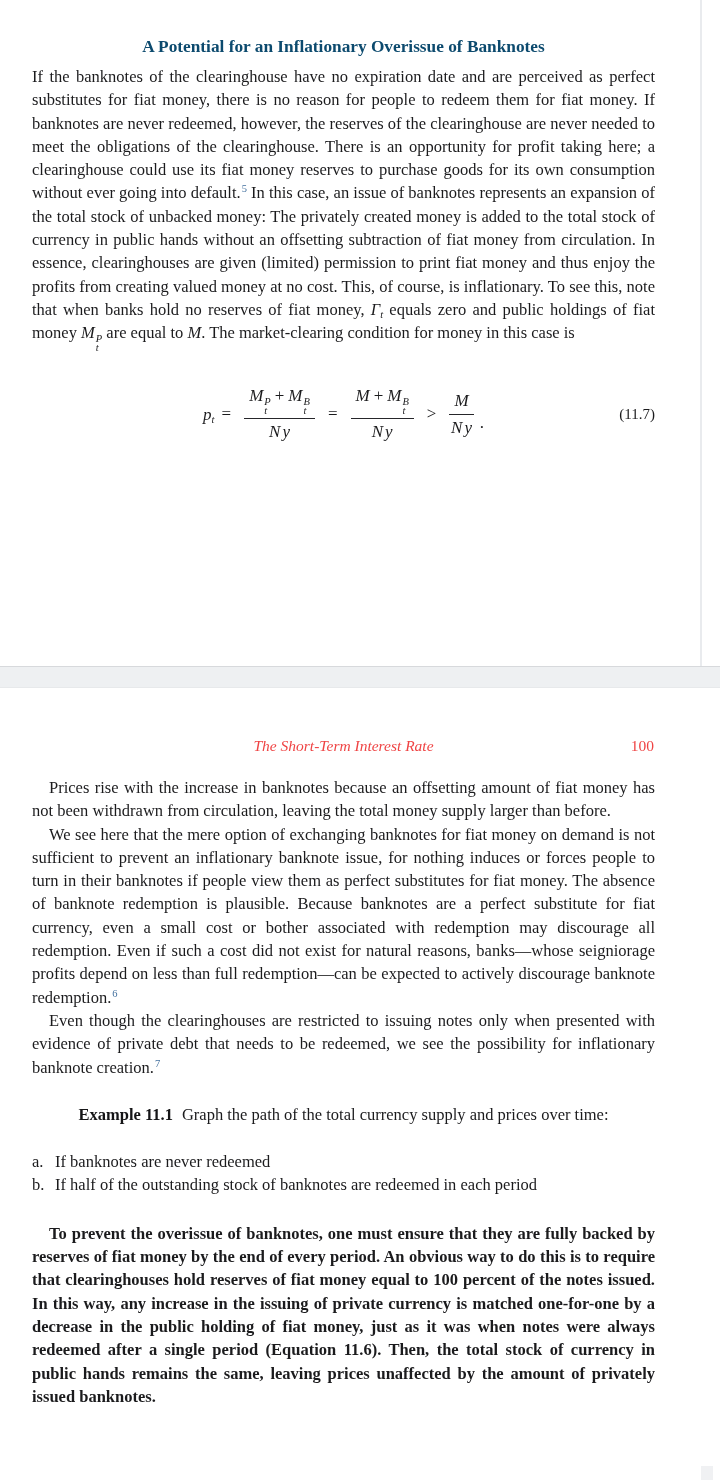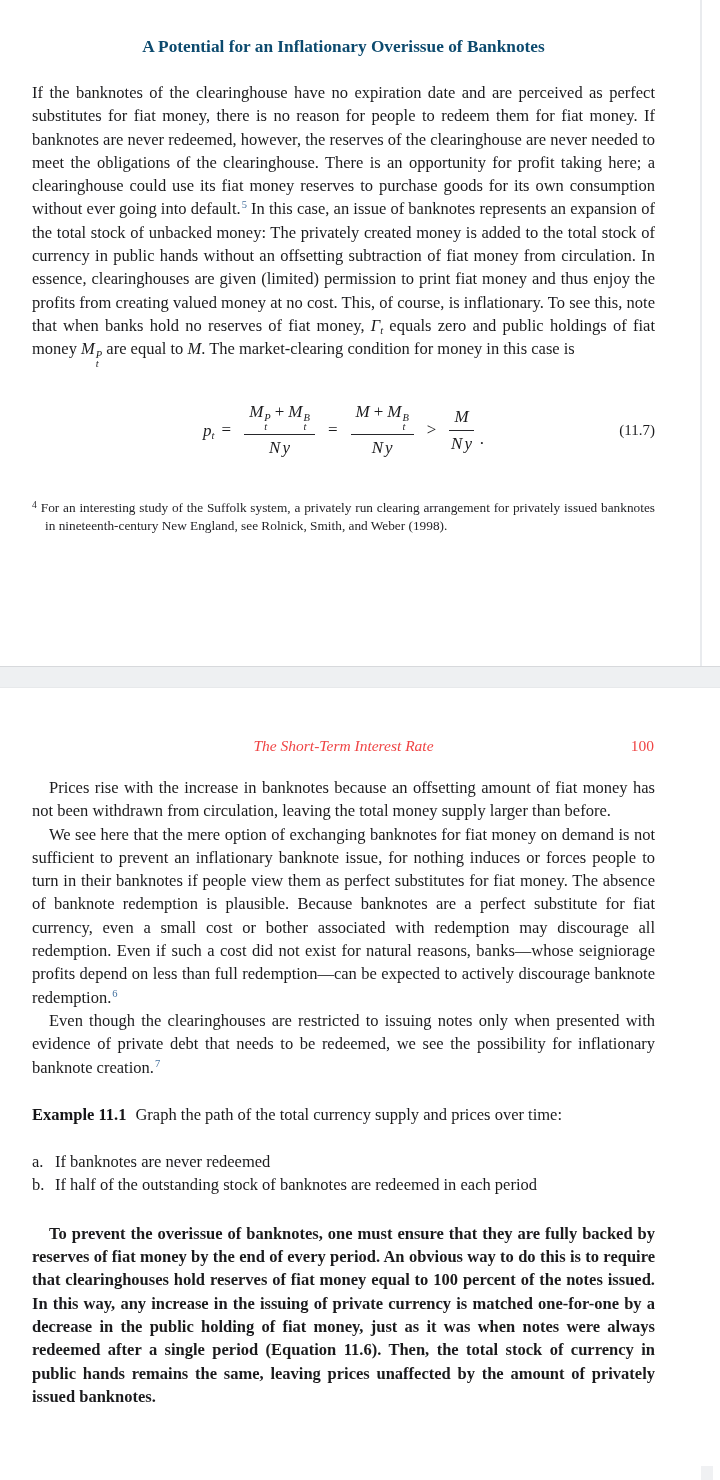--- a/index.html
+++ b/index.html
@@ -7,21 +7,21 @@
     position:relative;width:720px;height:1480px;background:#ffffff;overflow:hidden;
     font-family:"Liberation Serif",serif;color:#1b1b1d;
   }
   .col{position:absolute;left:32px;width:623px;}
   .page1{top:0;}
   .page2{top:737px;}
 
   .chapter-title{margin:36px 0 0 0;font-size:17.3px;line-height:21px;font-weight:700;text-align:center;color:#0c4a6e;}
 
   .p{font-size:16.5px;line-height:23.3px;text-align:justify;margin:0;}
-  .p.first{margin-top:24px;}
+  .p.first{margin-top:8px;}
   .p.indent{text-indent:17px;}
   i{font-style:italic;}
 
   sup.bodyref{
     font-size:10.5px;line-height:0;vertical-align:6px;margin-left:1px;
     color:#44719f;cursor:pointer;
   }
 
   
   .mstack{white-space:nowrap;}
@@ -55,21 +55,21 @@
   .edge-line{position:absolute;left:700px;top:0;width:2px;height:666px;background:#e9ebee;}
   .edge-corner{position:absolute;left:701px;top:1466px;width:12px;height:14px;background:#f0f1f3;}
 
   
   .running-header{position:relative;height:20px;font-size:15.5px;color:#ef4444;}
   .rh-title{position:absolute;left:0;right:0;text-align:center;font-style:italic;}
   .rh-page{position:absolute;right:1px;top:0;}
 
   .page2 .p.start{margin-top:19px;}
 
-  .example{margin-top:24px;font-size:16.5px;line-height:23.3px;text-align:left;}
+  .example{margin-top:24px;font-size:16.5px;line-height:23.3px;text-align:center;}
   .example-label{font-weight:700;margin-right:9px;color:#151517;}
 
   .qlist{margin-top:24px;font-size:16.5px;line-height:23.3px;}
   .qitem{display:flex;}
   .qmarker{width:23px;flex:0 0 23px;}
   .qtext{flex:1;}
 
   .closing{margin-top:25px;font-weight:bold;}
 </style>
 </head>
@@ -112,21 +112,20 @@
         <span class="frac">
           <span class="fnum"><i>M</i></span>
           <span class="fden"><i>N</i><i class="yy">y</i></span>
         </span>
         <span class="eq-period">.</span>
       </div>
       <span class="eq-number">(11.7)</span>
     </div>
 
     <div class="footnotes">
-      <div class="footnote"><sup class="fn-marker">4</sup><span>For an interesting study of the Suffolk system, a privately run clearing arrangement for privately issued banknotes in nineteenth-century New England, see Rolnick, Smith, and Weber (1998).</span></div>
     </div>
   </section>
 
   <div class="page-break"></div>
   <div class="edge-line"></div>
   <div class="edge-corner"></div>
 
   <section class="col page2">
 
     <div class="running-header">

